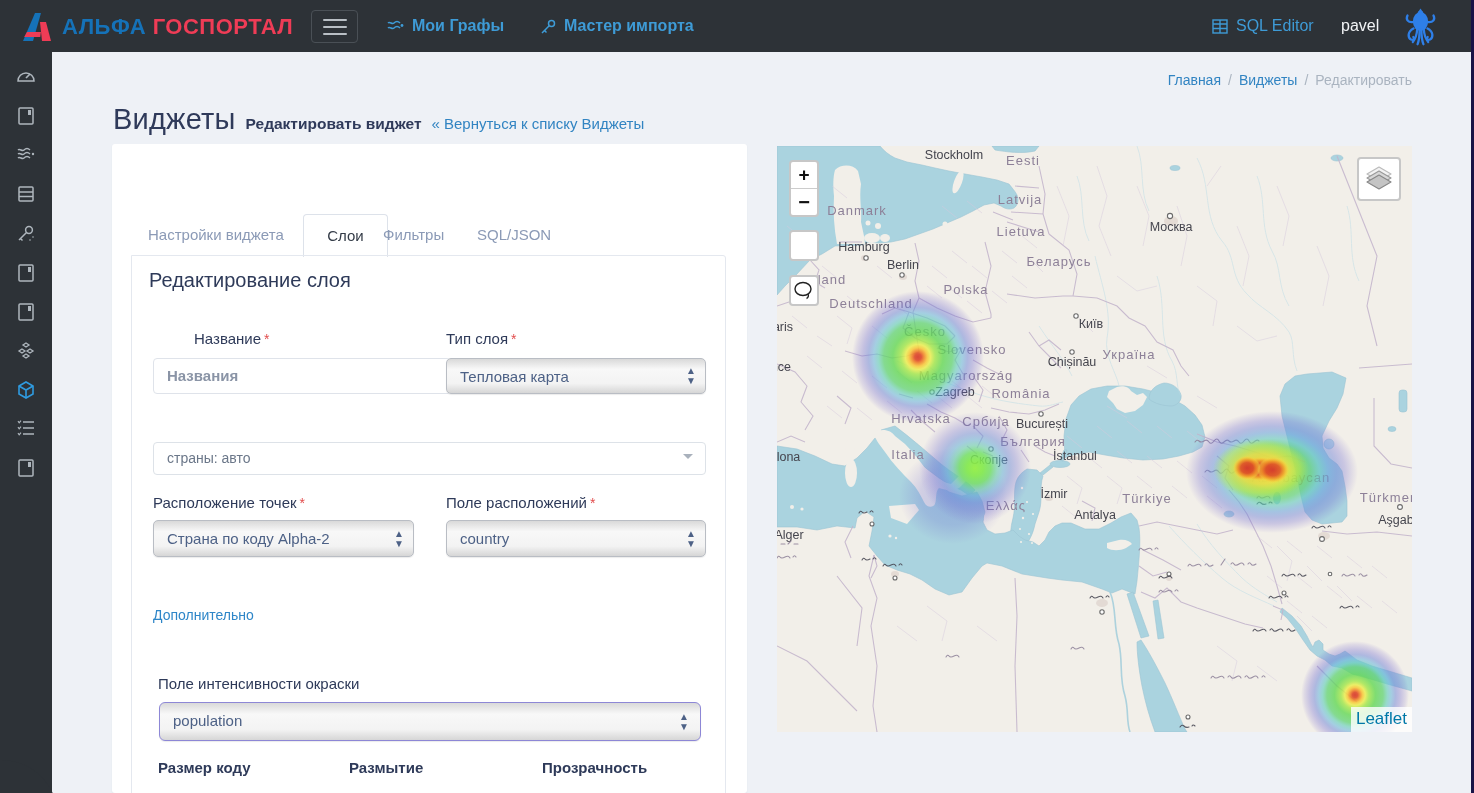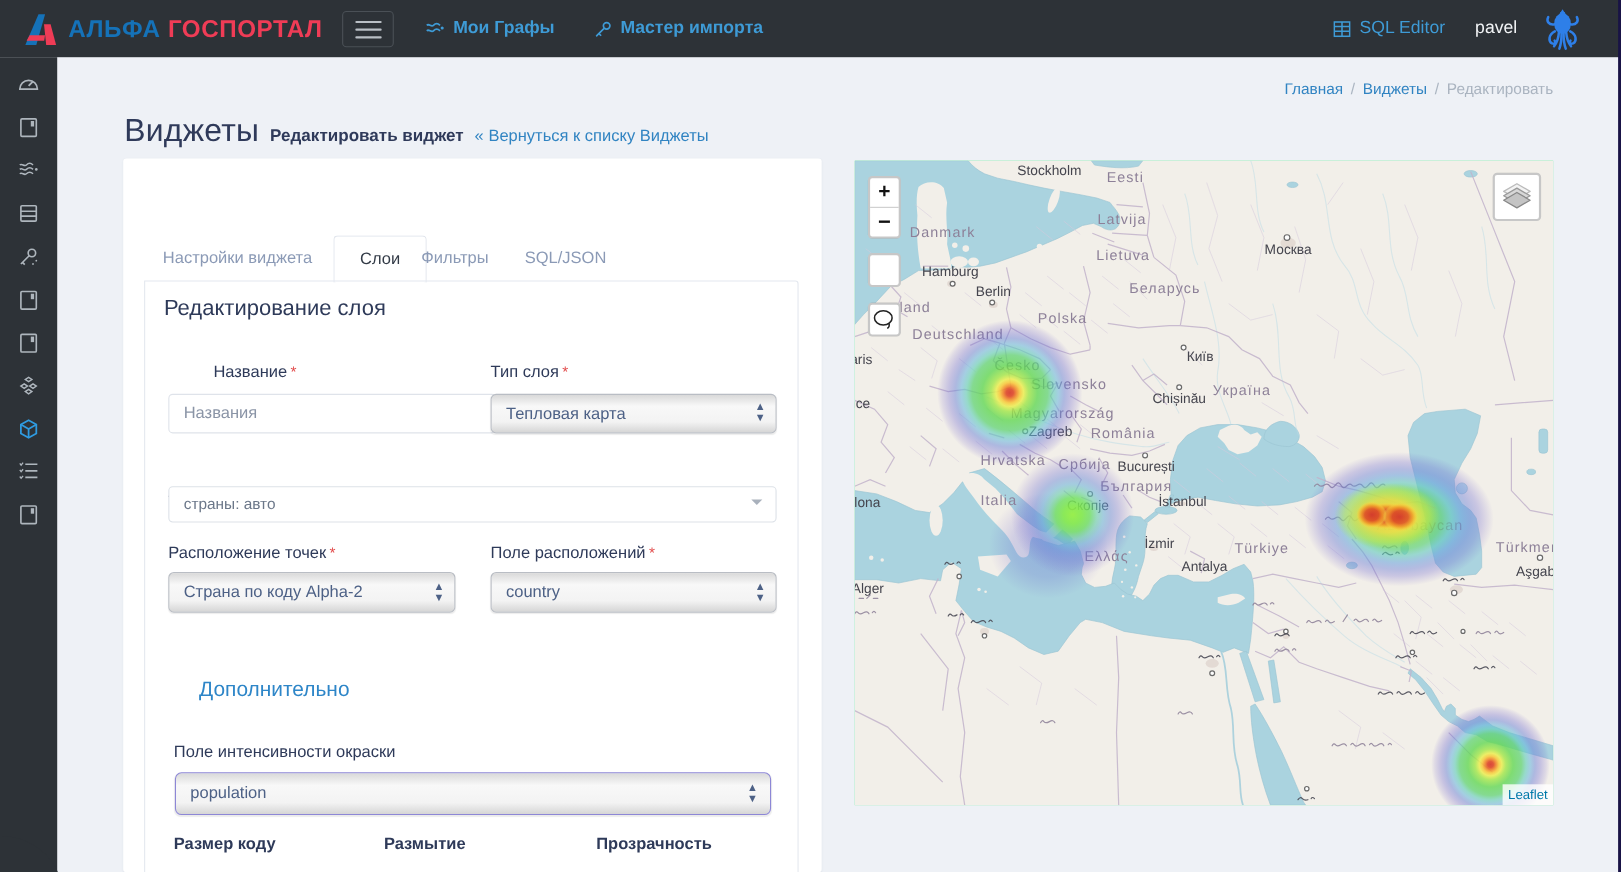--- a/index.html
+++ b/index.html
@@ -41,32 +41,32 @@
 .panel { position:absolute; left:19px; top:111px; width:595px; height:560px; border:1px solid #e4e8ef; border-radius:0 3px 3px 3px; }
 .panel h2 { position:absolute; left:17px; top:13px; font-size:20px; font-weight:normal; color:#2e3a59; }
 .flabel { position:absolute; font-size:15px; color:#2e3a59; }
 .flabel .req { color:#e24c4c; margin-left:3px; font-size:14px; }
 .tinput { position:absolute; background:#fff; border:1px solid #dfe3ea; border-radius:4px; font-size:15px; color:#8a94a6; padding:8px 0 0 13px; }
 .gsel { position:absolute; border:1px solid #b9bdc4; border-radius:5px; background:linear-gradient(180deg,#d9d9d9 0%,#f8f8f8 30%,#f3f3f3 72%,#d6d6d6 100%); font-size:15px; color:#4d6186; padding:9px 0 0 13px; box-shadow:0 1px 1px rgba(0,0,0,.08); }
 .gsel .arr { position:absolute; right:9px; top:7px; color:#4d6186; font-size:10px; line-height:10px; text-align:center; }
 .sel2 { position:absolute; background:#fff; border:1px solid #dde2e8; border-radius:4px; font-size:14px; color:#6b7789; padding:7px 0 0 13px; }
 .sel2 .caret { position:absolute; right:12px; top:11px; width:0; height:0; border-left:5px solid transparent; border-right:5px solid transparent; border-top:5px solid #a9b1bc; }
 .helper { position:absolute; left:314px; top:306px; width:270px; font-size:13.5px; color:#9aa6b7; line-height:19px; }
-a.more { position:absolute; left:21px; top:361px; font-size:19px; color:#2e86c8; text-decoration:none;margin-left:28px; }
+a.more { position:absolute; left:21px; top:351px; font-size:14px; color:#2e86c8; text-decoration:none; }
 .bot-label { position:absolute; font-size:15px; font-weight:bold; color:#2e3a59; }
 
 .map { position:absolute; left:777px; top:146px; width:635px; height:586px; background:#86efac; overflow:hidden; }
 .lf-btn { position:absolute; background:#fff; border:2px solid rgba(0,0,0,.22); border-radius:4px; z-index:10; }
 .zoomctl { left:12px; top:14px; width:30px; height:57px; }
 .zoomctl .zi { position:absolute; left:0; top:0; width:26px; height:27px; border-bottom:1px solid #ccc; font-size:19px; font-weight:bold; color:#111; text-align:center; line-height:26px; }
 .zoomctl .zo { position:absolute; left:0; top:28px; width:26px; height:26px; font-size:20px; font-weight:bold; color:#111; text-align:center; line-height:24px; }
 .sqbtn { left:12px; top:84px; width:30px; height:31px; }
 .lassobtn { left:12px; top:129px; width:30px; height:31px; }
 .layersbtn { left:580px; top:11px; width:44px; height:44px; }
-.attrib { position:absolute; right:0; bottom:0; background:rgba(255,255,255,.8); font-size:12px; color:#0078A8; padding:2px 5px 3px 5px; z-index:10; }
+.attrib { position:absolute; right:0; bottom:0; background:rgba(255,255,255,.8); font-size:17px; color:#0078A8; padding:2px 5px 3px 5px; z-index:10; }
 </style>
 </head>
 <body>
 <div class="navbar">
   <div class="logo">
     <svg width="34" height="34" viewBox="0 0 34 34">
       <path d="M15 3 L21 3 L13 31 L3 31 Z" fill="#1572b8"></path>
       <path d="M20 12 L26 12 L31 31 L22 31 Z" fill="#ef3c56"></path>
       <path d="M10 22 L24 22 L24 27 L8 27 Z" fill="#ef3c56" transform="skewX(-8)"></path>
     </svg>
@@ -171,21 +171,21 @@
 <div class="card">
   <div class="tabs">
     <div class="tab t1">Настройки виджета</div>
     <div class="tab active">Слои</div>
     <div class="tab t3">Фильтры</div>
     <div class="tab t4">SQL/JSON</div>
   </div>
   <div class="panel">
     <h2>Редактирование слоя</h2>
     <div class="flabel" style="left:21px; top:74px;margin-left:41px;">Название<span class="req">*</span></div>
-    <div class="tinput" style="left:21px; top:102px; width:298px; height:36px;">Названия</div>
+    <div class="tinput" style="left:21px; top:102px; width:298px; height:36px;font-weight:bold;">Названия</div>
     <div class="flabel" style="left:314px; top:74px;">Тип слоя<span class="req">*</span></div>
     <div class="gsel" style="left:314px; top:102px; width:260px; height:36px;">Тепловая карта<span class="arr">▲<br>▼</span></div>
     <div class="flabel" style="left:21px; top:158px;margin-top:34px;">Таблица<span class="req">*</span></div>
     <div class="sel2" style="left:21px; top:186px; width:553px; height:33px;">страны: авто<span class="caret"></span></div>
     <div class="flabel" style="left:21px; top:238px;">Расположение точек<span class="req">*</span></div>
     <div class="gsel" style="left:21px; top:264px; width:261px; height:37px;">Страна по коду Alpha-2<span class="arr" style="top:8px;">▲<br>▼</span></div>
     <div class="flabel" style="left:314px; top:238px;">Поле расположений<span class="req">*</span></div>
     <div class="gsel" style="left:314px; top:264px; width:260px; height:37px;">country<span class="arr" style="top:8px;">▲<br>▼</span></div>
     <a class="more">Дополнительно</a>
     <div class="flabel" style="left:26px; top:419px;">Поле интенсивности окраски</div>

